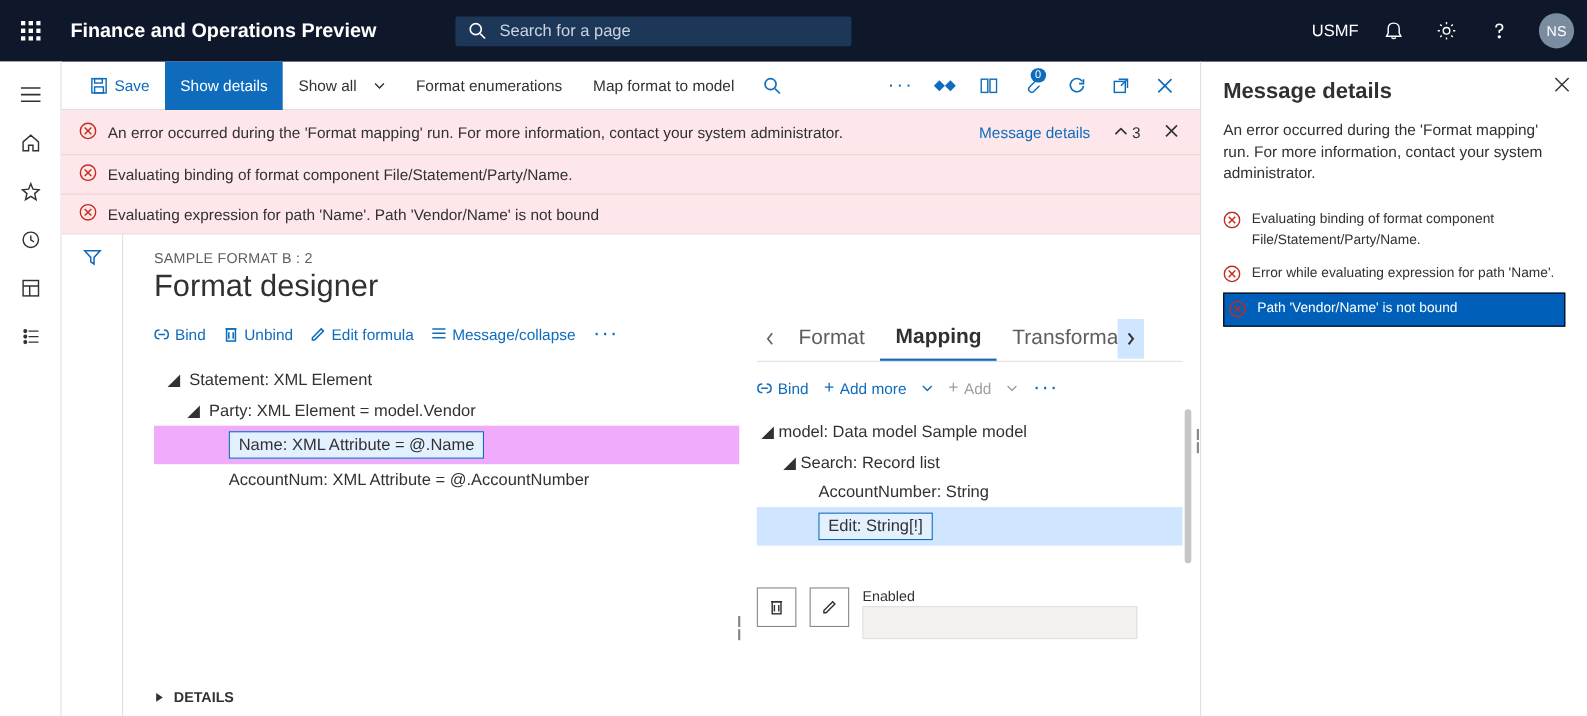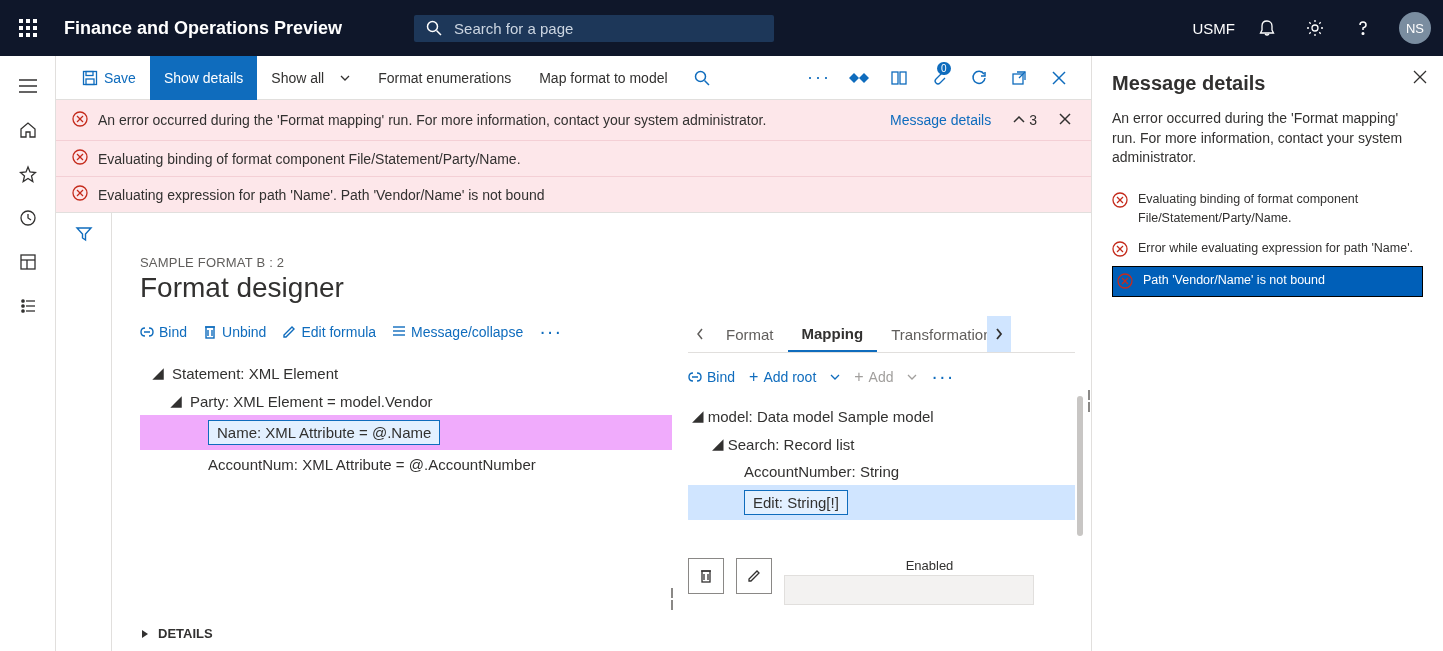--- a/index.html
+++ b/index.html
@@ -48,21 +48,21 @@
 .error-row .ico { flex-shrink: 0; }
 .error-row .txt { flex: 1; }
 .error-row .lnk { color: #0f6cbd; cursor: pointer; margin-right: 12px; }
 .error-row .cnt { display: flex; align-items: center; gap: 4px; margin-right: 8px; }
 .error-row .close { cursor: pointer; padding: 4px; }
 
 
 .designer-body { flex: 1; display: flex; min-height: 0; }
 .filter-col { width: 56px; border-right: 1px solid #e1dfdd; display: flex; justify-content: center; padding-top: 12px; }
 .filter-col .funnel { color: #0f6cbd; cursor: pointer; }
-.designer-main { flex: 1; display: flex; flex-direction: column; min-width: 0; overflow: hidden; margin-top: 28px; }
+.designer-main { flex: 1; display: flex; flex-direction: column; min-width: 0; overflow: hidden; }
 .page-head { padding: 14px 28px 4px; }
 .page-head .crumb { font-size: 13px; color: #605e5c; letter-spacing: 0.2px; }
 .page-head h1 { font-size: 28px; font-weight: 400; margin-top: 2px; }
 
 .two-pane { flex: 1; display: flex; min-height: 0; }
 .pane-left { width: 560px; padding: 12px 0 0 28px; display: flex; flex-direction: column; min-width: 0; }
 .pane-right { flex: 1; padding: 8px 16px 0 16px; position: relative; border-left: none; min-width: 0; }
 
 .pane-left .actions { display: flex; gap: 16px; align-items: center; padding-bottom: 8px; }
 .pane-left .actions .a { color: #0f6cbd; cursor: pointer; display: flex; align-items: center; gap: 5px; font-size: 14px; }
@@ -75,38 +75,38 @@
 .tree .n2 { padding-left: 28px; }
 .tree .n3 { padding-left: 46px; }
 .tree .selected-row { background: #f0abfc; }
 .tree .selected-box { border: 1px solid #0f6cbd; padding: 3px 8px; background: #e3f0ff; }
 
 .pane-left .details { margin-top: auto; padding: 10px 0; display: flex; align-items: center; gap: 8px; font-weight: 600; font-size: 13px; }
 
 .tabs { display: flex; align-items: center; border-bottom: 1px solid #e1dfdd; position: relative; }
 .tabs .nav { width: 24px; height: 36px; display: flex; align-items: center; justify-content: center; cursor: pointer; color: #605e5c; }
 .tabs .nav.right { background: #d0e5ff; }
-.tabs .tab { padding: 8px 14px; cursor: pointer; font-size: 15px; color: #605e5c; white-space: nowrap; }
+.tabs .tab { padding: 8px 14px; cursor: pointer; font-size: 19px; color: #605e5c; white-space: nowrap; }
 .tabs .tab.active { color: #323130; font-weight: 600; border-bottom: 2px solid #0f6cbd; }
 
 .pane-right .actions2 { display: flex; gap: 14px; align-items: center; padding: 12px 0 8px; }
 .pane-right .actions2 .a { color: #0f6cbd; cursor: pointer; font-size: 14px; display: flex; align-items: center; gap: 5px; }
 .pane-right .actions2 .a.disabled { color: #a19f9d; cursor: default; }
 .pane-right .actions2 .more { color: #0f6cbd; cursor: pointer; font-size: 20px; letter-spacing: 1px; }
 
 .map-tree { padding-top: 6px; font-size: 15px; position: relative; }
 .map-tree .scrollbar-fake { position: absolute; right: -8px; top: 0; width: 6px; height: 140px; background: #c8c6c4; border-radius: 3px; }
 .map-tree .node { display: flex; align-items: center; padding: 5px 0; }
 .map-tree .n1 { padding-left: 4px; }
 .map-tree .n2 { padding-left: 24px; }
 .map-tree .n3 { padding-left: 56px; }
 .map-tree .selected-row { background: #d0e5ff; }
 .map-tree .selected-box { border: 1px solid #0f6cbd; padding: 3px 8px; background: #e3f0ff; }
 
-.field-row { margin-top: 38px; display: flex; align-items: flex-start; gap: 12px; text-align: center; }
+.field-row { margin-top: 38px; display: flex; align-items: flex-start; gap: 12px; }
 .field-row .ibox { width: 36px; height: 36px; border: 1px solid #8a8886; display: flex; align-items: center; justify-content: center; cursor: pointer; }
 .field-row .fld { flex: 1; }
 .field-row .fld .lbl { font-size: 13px; color: #323130; }
 .field-row .fld .inp { margin-top: 2px; width: 100%; max-width: 250px; height: 30px; background: #f3f2f1; border: 1px solid #e1dfdd; }
 .splitter { position: absolute; top: 280px; width: 6px; height: 30px; display: flex; flex-direction: column; gap: 2px; }
 .splitter span { width: 2px; height: 10px; background: #8a8886; margin: 0 auto; }
 
 .errcirc { stroke: #c42b1c; fill: none; }
 .svg-icon { flex-shrink: 0; }
 </style>
@@ -409,21 +409,21 @@
                 </div>
             </div>
 
             <div class="actions2">
               <div class="a">
                   <svg width="14" height="14" viewBox="0 0 14 14" fill="none" stroke="#0f6cbd" stroke-width="1.4">
                     <path d="M5 3 Q1 3 1 7 Q1 11 5 11 M9 3 Q13 3 13 7 Q13 11 9 11 M4 7 L10 7"></path>
                   </svg>
                   <span>Bind</span>
                 </div>
-              <div class="a"><span style="font-size:16px;font-weight:300;">+</span><span>Add root</span>&nbsp;<svg width="10" height="6" viewBox="0 0 10 6" fill="none" stroke="#0f6cbd" stroke-width="1.3">
+              <div class="a"><span style="font-size:16px;font-weight:300;">+</span><span>Add more</span>&nbsp;<svg width="10" height="6" viewBox="0 0 10 6" fill="none" stroke="#0f6cbd" stroke-width="1.3">
                     <path d="M1 1 L5 5 L9 1"></path>
                   </svg></div>
               <div class="a disabled"><span style="font-size:16px;font-weight:300;">+</span><span>Add</span>&nbsp;<svg width="10" height="6" viewBox="0 0 10 6" fill="none" stroke="#a19f9d" stroke-width="1.3">
                     <path d="M1 1 L5 5 L9 1"></path>
                   </svg></div>
               <div class="more">···</div>
             </div>
 
             <div class="map-tree">
               <div class="scrollbar-fake"></div>

